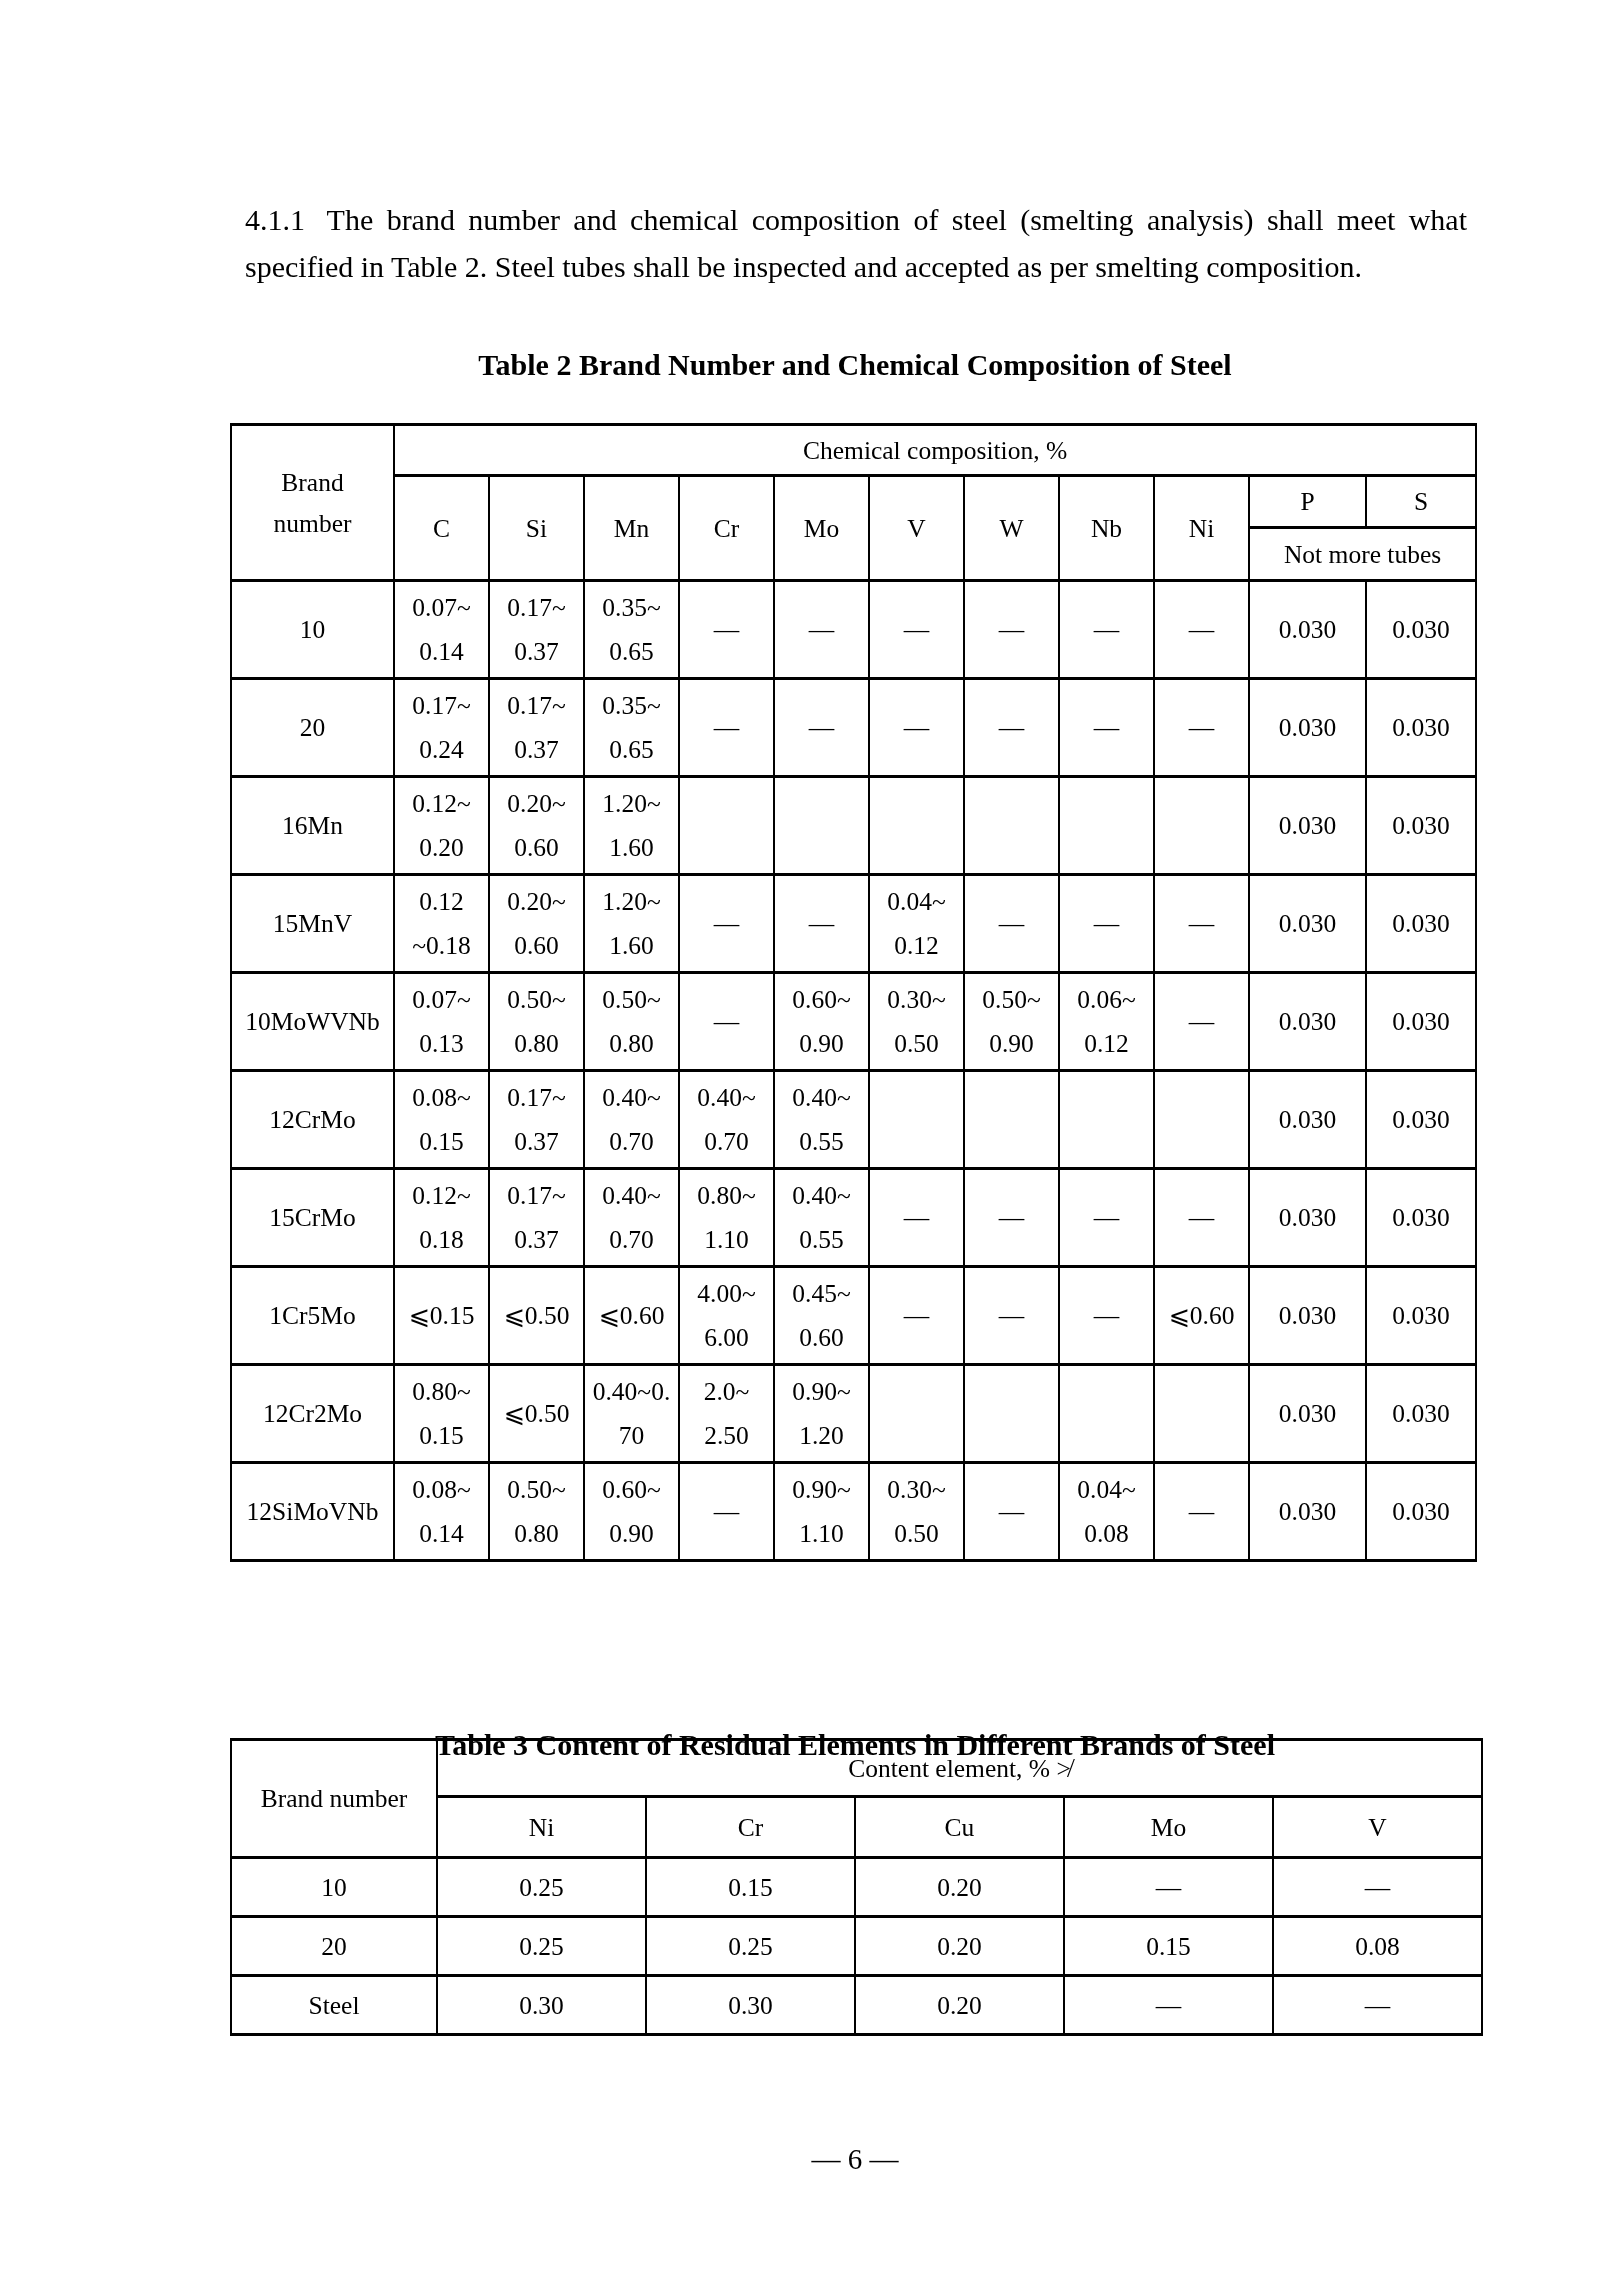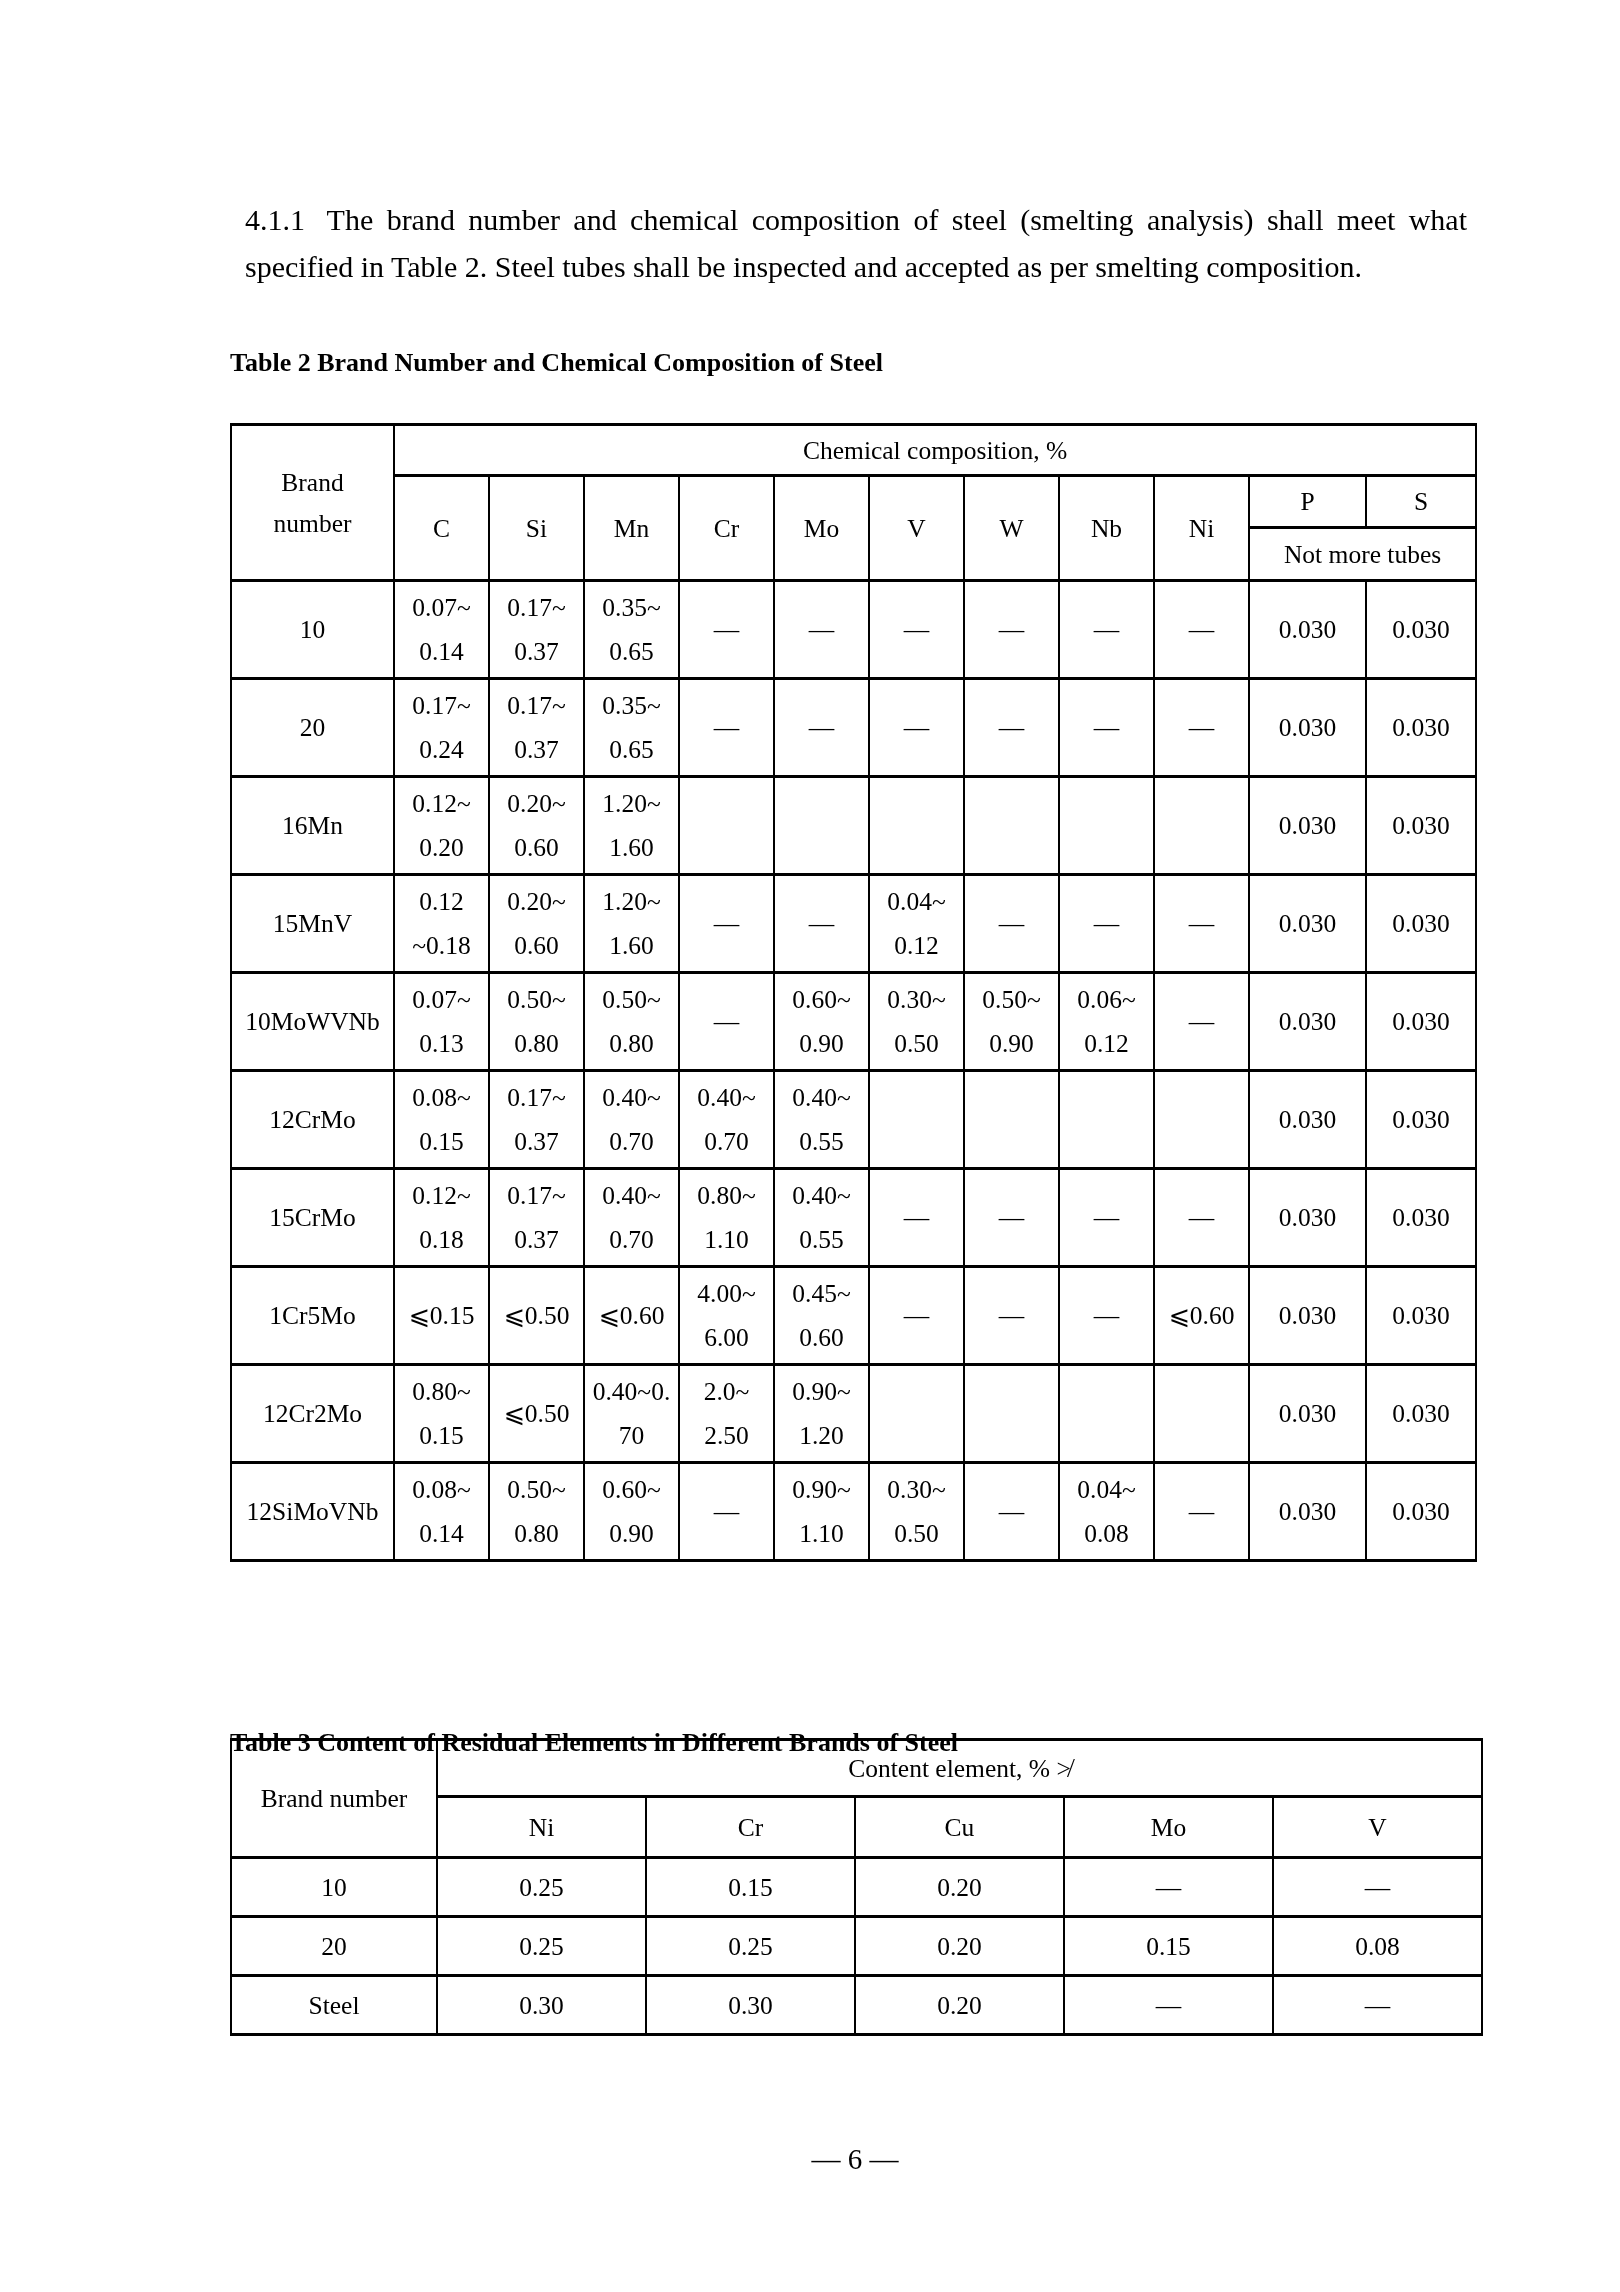--- a/index.html
+++ b/index.html
@@ -19,22 +19,23 @@
     line-height: 47px;
     text-align: justify;
   }
   .para1 { left: 245px; top: 196px; width: 1222px; }
   .para2 { left: 245px; top: 1619px; width: 1222px; }
   .para-num { margin-right: 21.6px; }
   .table-title {
     position: absolute;
     left: 230px;
     width: 1250px;
+    text-align: center;
     font-weight: bold;
-    font-size: 26px;
+    font-size: 30px;
   }
   .t2title { top: 348px; }
   .t3title { top: 1686px; margin-top: 42px; }
   table.ctable {
     position: absolute;
     border-collapse: collapse;
     table-layout: fixed;
     border: 2.9px solid #000;
   }
   table.ctable td {

